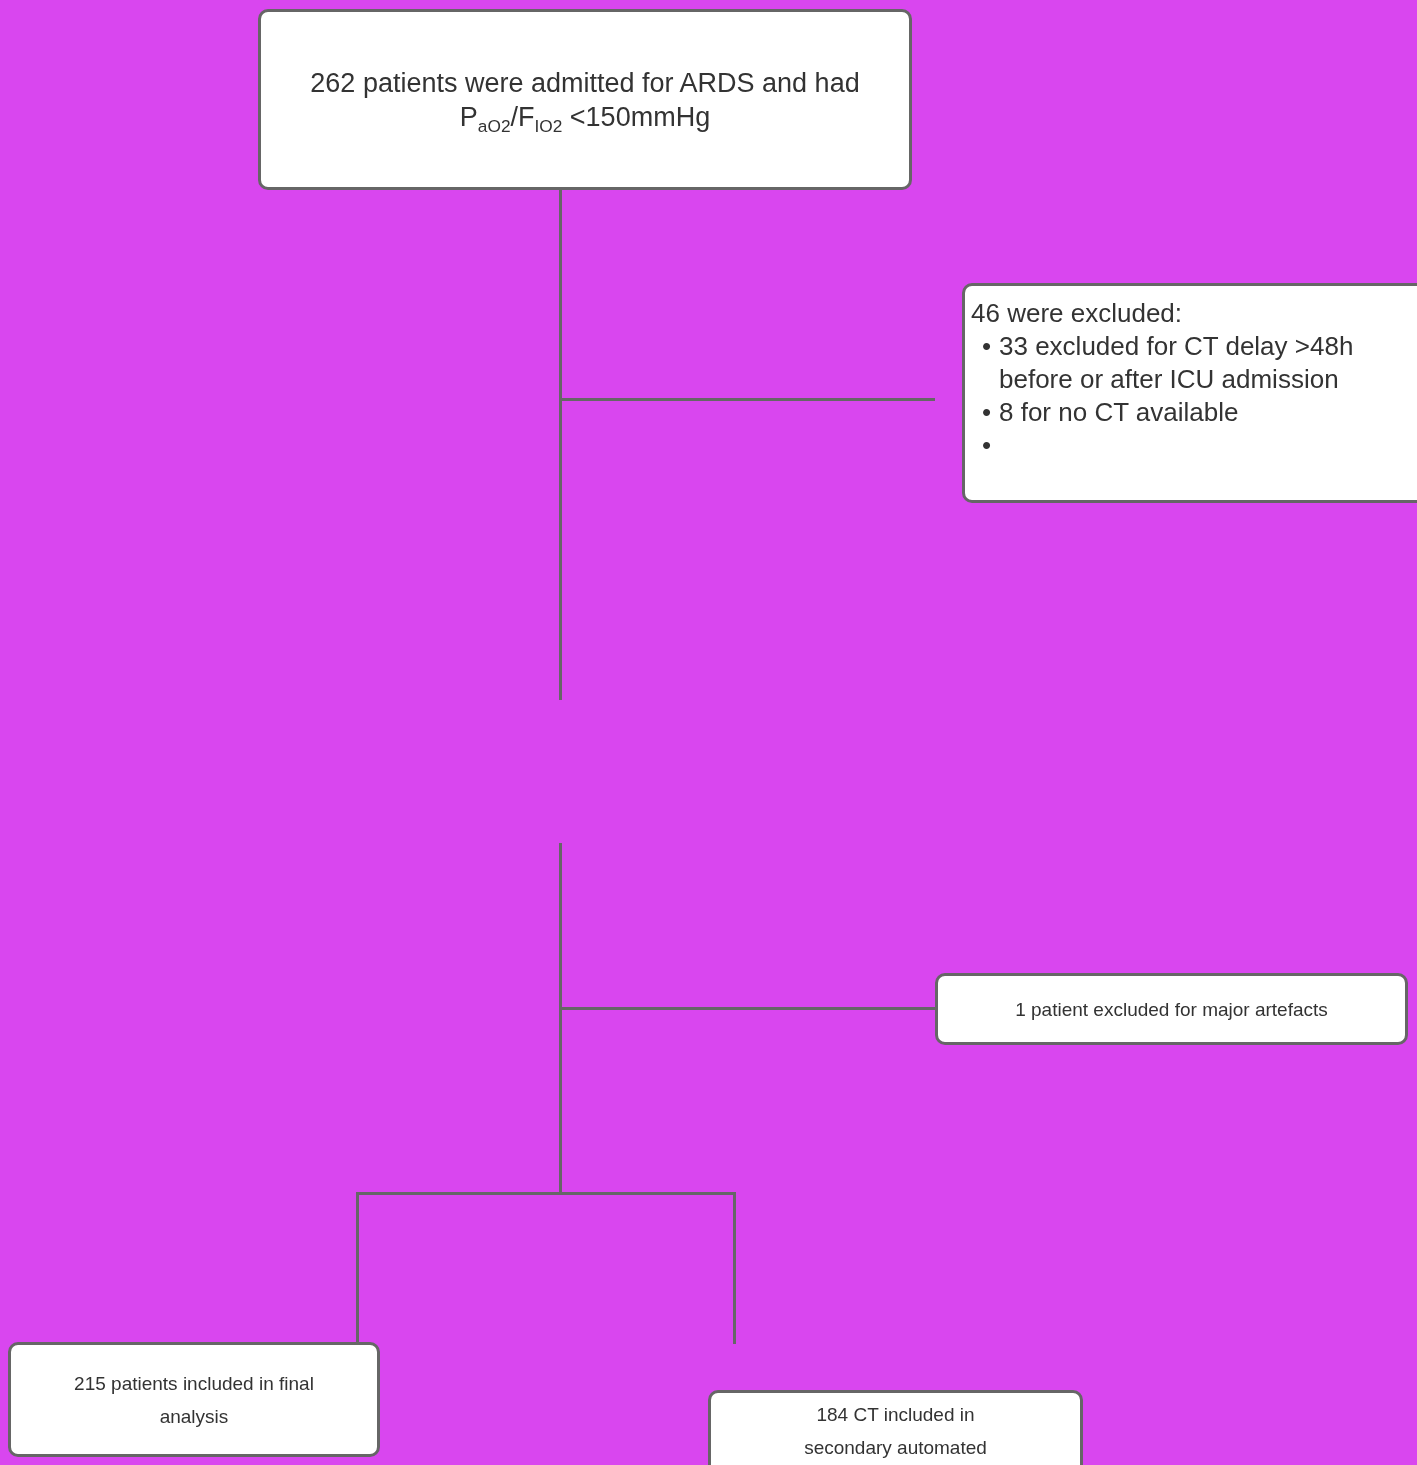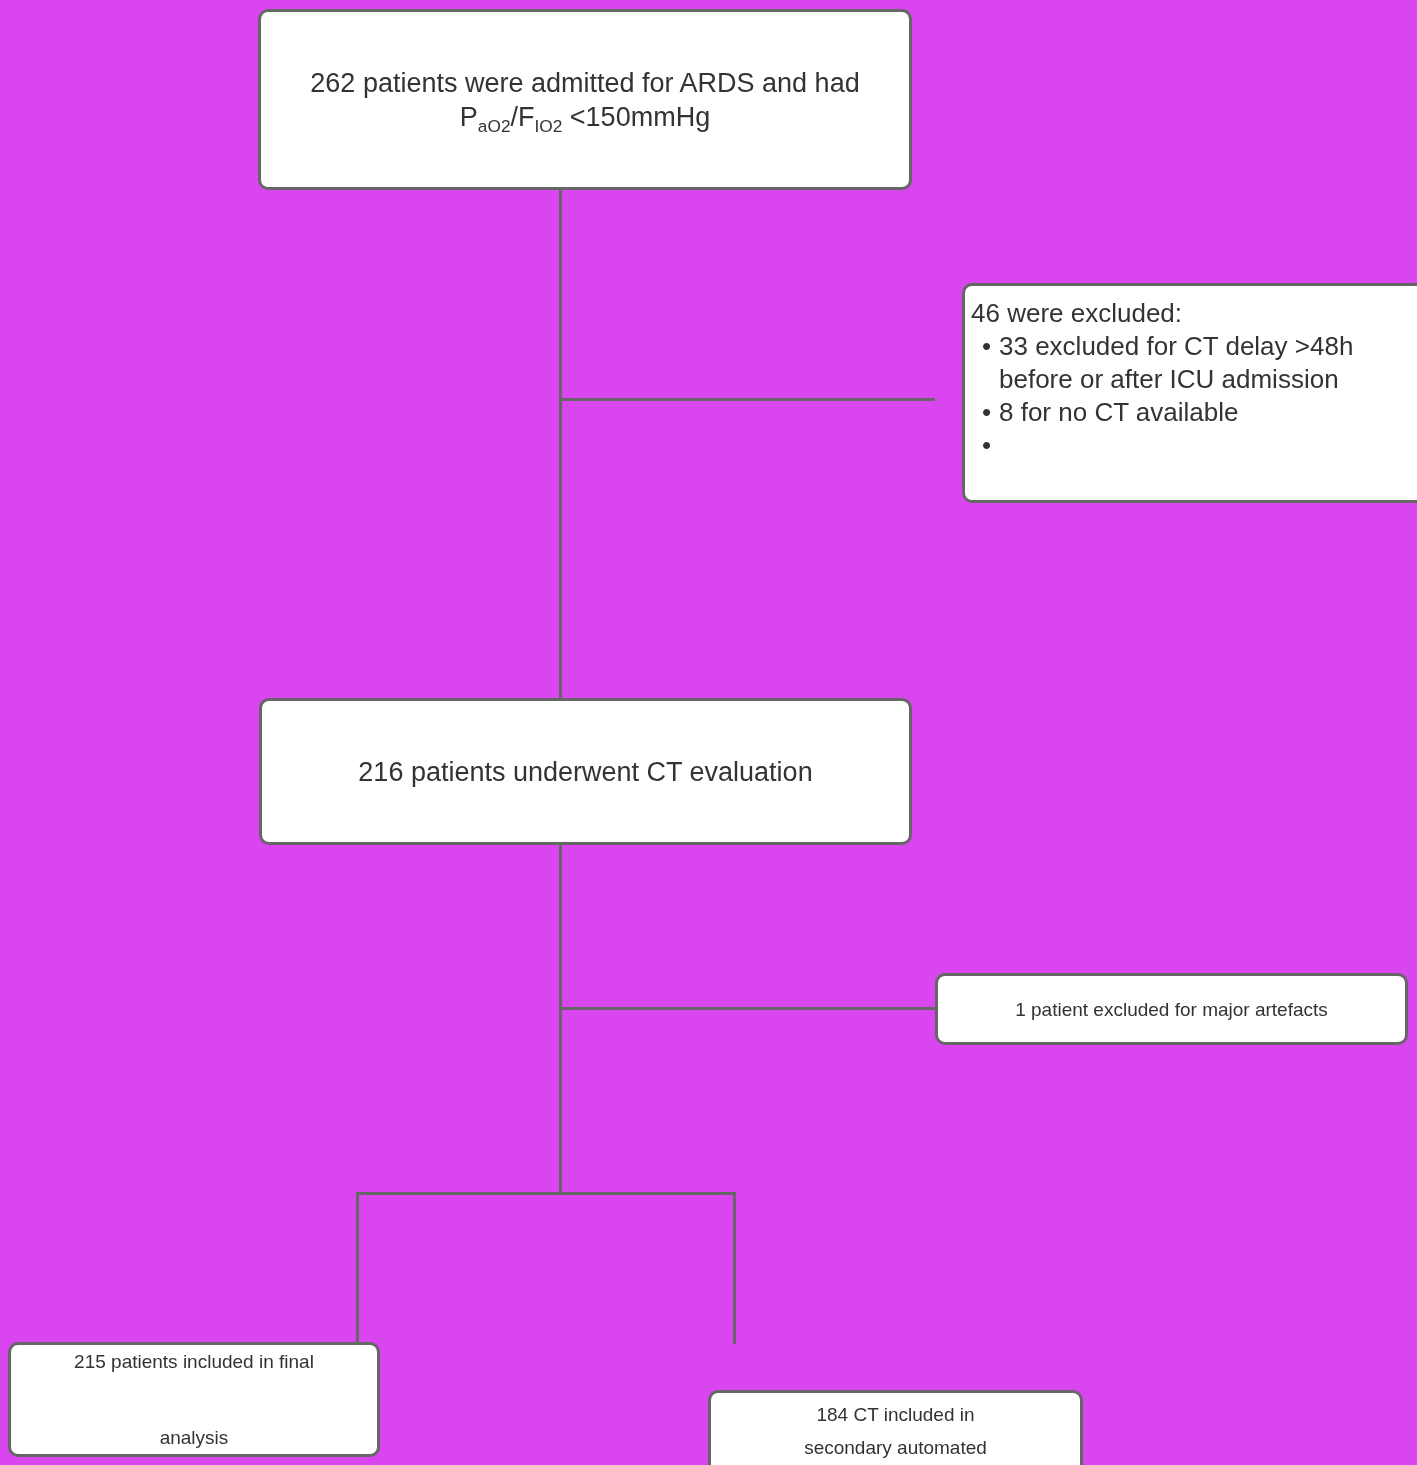--- a/index.html
+++ b/index.html
@@ -96,29 +96,26 @@
         </span>
       </div>
       <div class="bullet-row">
         <span class="bullet-marker">•</span>
         <span class="bullet-text">
         </span>
       </div>
     </div>
   </div>
 
-  <div class="box center-text big-text" style="left:259px; top:698px; width:653px; height:147px;">
-    <div>216 patients underwent CT evaluation</div>
-  </div>
 
   <div class="box center-text std-text" style="left:935px; top:973px; width:473px; height:72px; white-space:nowrap;">
     <div>1 patient excluded for major artefacts</div>
   </div>
 
-  <div class="box center-text std-text" style="left:8px; top:1342px; width:372px; height:115px;justify-content:space-between;">
+  <div class="box center-text std-text" style="left:8px; top:1342px; width:372px; height:115px;">
     <div>215 patients included in final</div>
     <div>analysis</div>
   </div>
 
   <div class="box center-text std-text" style="left:708px; top:1342px; width:375px; height:115px;margin-top:48px;">
     <div>184 CT included in</div>
     <div>secondary automated</div>
     <div>analysis</div>
   </div>
 

